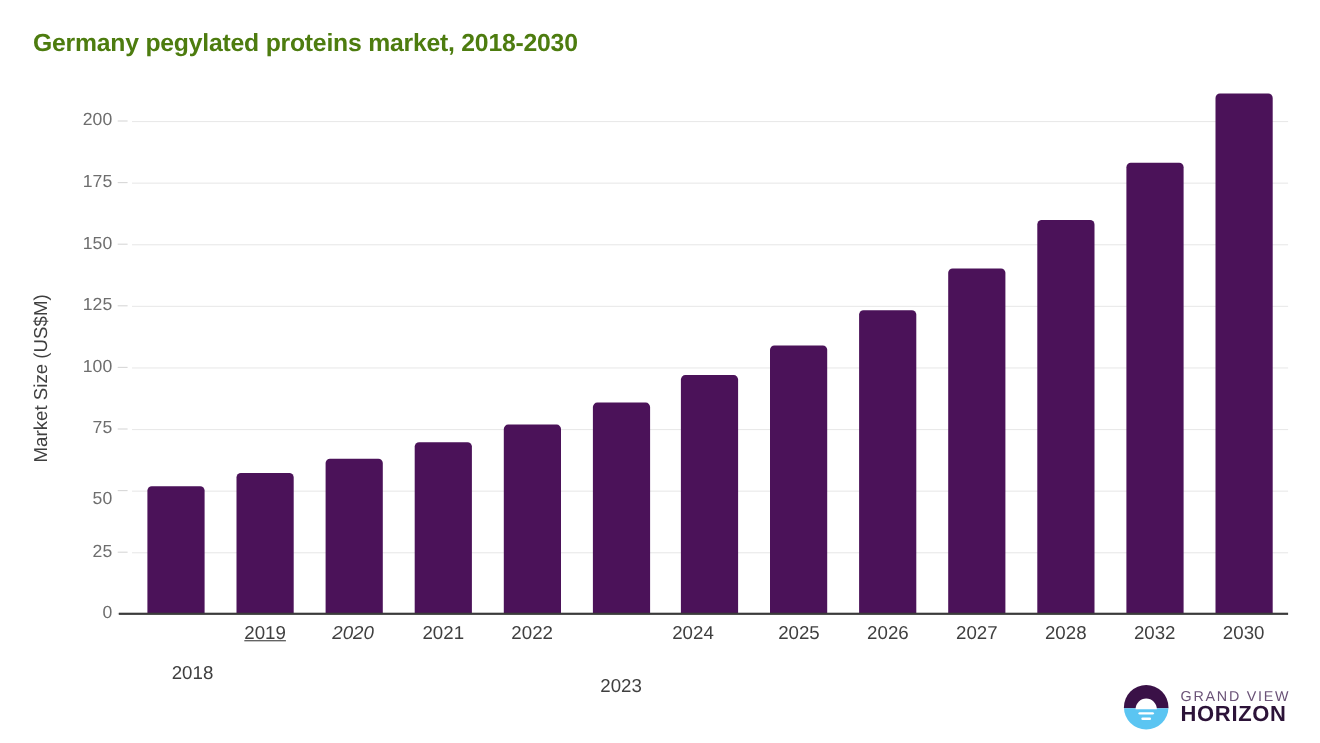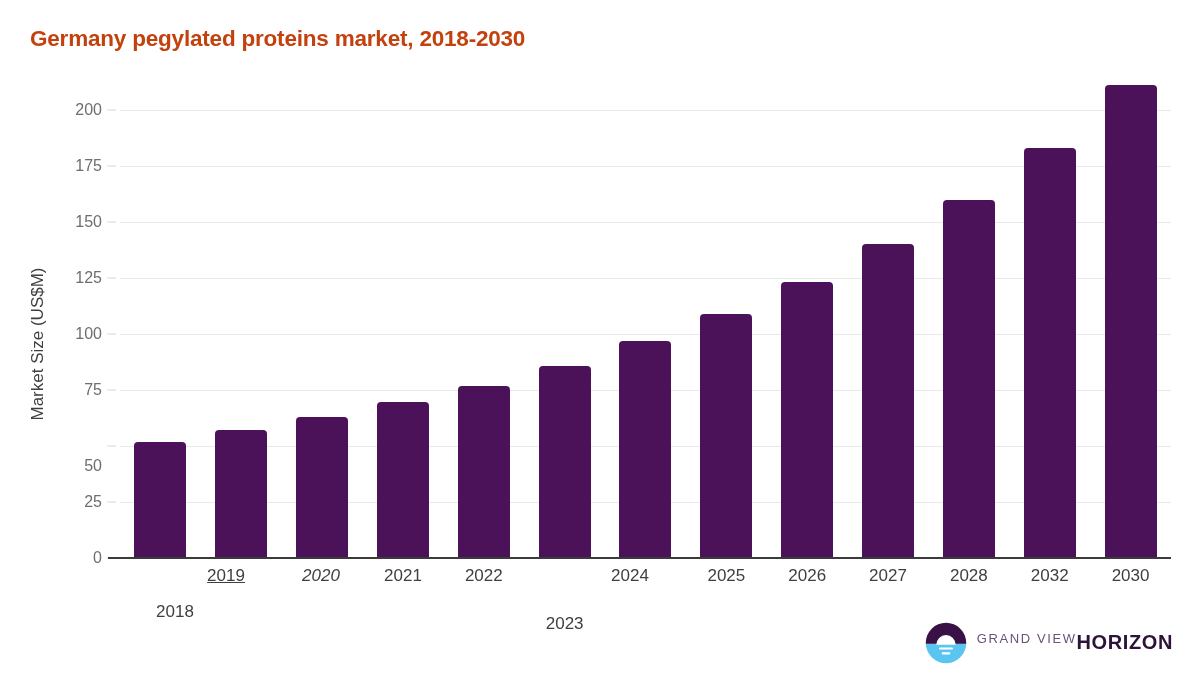--- a/index.html
+++ b/index.html
@@ -14,21 +14,21 @@
     width: 1200px; height: 675px;
     background: #ffffff;
   }
 
   
   .chart-title {
     position: absolute;
     left: 30px; top: 26px;
     font-size: 22.5px;
     font-weight: bold;
-    color: #c2410c;
+    color: #4d7c0f;
     letter-spacing: -0.2px;
     white-space: nowrap;
   }
 
   
   .plot-frame {
     position: absolute;
     left: 120px;
     top: 110px;
     width: 1051px;
@@ -124,21 +124,21 @@
   }
   .logo {
     position: absolute;
     right: 27px;
     top: 621px;
     display: flex;
     align-items: center;
     gap: 9px;
   }
   .logo-mark { width: 44px; height: 44px; flex: 0 0 auto; }
-  .logo-text { display: flex; flex-direction: row; line-height: 1.06; justify-content: space-between; }
+  .logo-text { display: flex; flex-direction: column; line-height: 1.06; justify-content: space-between; }
   .logo-top {
     font-size: 13px;
     letter-spacing: 1.6px;
     color: #6a5277;
     font-weight: normal;
   }
   .logo-bottom {
     font-size: 20px;
     letter-spacing: 0.6px;
     color: #2c1338;
@@ -151,21 +151,21 @@
 <div class="page">
 
   <div class="chart-title">Germany pegylated proteins market, 2018-2030</div>
 
   <div class="y-axis-label">Market Size (US$M)</div>
   <div class="y-ticks" id="y-ticks">
       <div class="y-tick" style="top: 448px;">0</div>
       <div class="y-tick-dash" style="top: 448px;"></div>
       <div class="y-tick" style="top: 392px;">25</div>
       <div class="y-tick-dash" style="top: 392px;"></div>
-      <div class="y-tick" style="top: 356px;">50</div>
+      <div class="y-tick" style="top: 344px;">50</div>
       <div class="y-tick-dash" style="top: 336px;"></div>
       <div class="y-tick" style="top: 280px;">75</div>
       <div class="y-tick-dash" style="top: 280px;"></div>
       <div class="y-tick" style="top: 224px;">100</div>
       <div class="y-tick-dash" style="top: 224px;"></div>
       <div class="y-tick" style="top: 168px;">125</div>
       <div class="y-tick-dash" style="top: 168px;"></div>
       <div class="y-tick" style="top: 112px;">150</div>
       <div class="y-tick-dash" style="top: 112px;"></div>
       <div class="y-tick" style="top: 56px;">175</div>
@@ -224,21 +224,21 @@
         </div>
         <div class="bar-slot" style="left: 970.154px; width: 80.8462px;">
           <div class="bar" title="2030: 211" style="height: 472.64px; background: rgb(75, 18, 89);"></div>
         </div>
       </div>
     <div class="axis-line-x"></div>
   </div>
 
   <div class="x-ticks" id="x-ticks">
       <div class="x-tick" style="left: 55px; margin-top: 36px;">2018</div>
-      <div class="x-tick" style="left: 106px; text-decoration: underline;">2019</div>
+      <div class="x-tick" style="left: 121px; text-decoration: underline;">2019</div>
       <div class="x-tick" style="left: 201px; font-style: italic;">2020</div>
       <div class="x-tick" style="left: 282.962px;">2021</div>
       <div class="x-tick" style="left: 363.808px;">2022</div>
       <div class="x-tick" style="left: 444.654px; margin-top: 48px;">2023</div>
       <div class="x-tick" style="left: 510px;">2024</div>
       <div class="x-tick" style="left: 606.346px;">2025</div>
       <div class="x-tick" style="left: 687.192px;">2026</div>
       <div class="x-tick" style="left: 768.038px;">2027</div>
       <div class="x-tick" style="left: 848.885px;">2028</div>
       <div class="x-tick" style="left: 929.731px;">2032</div>

